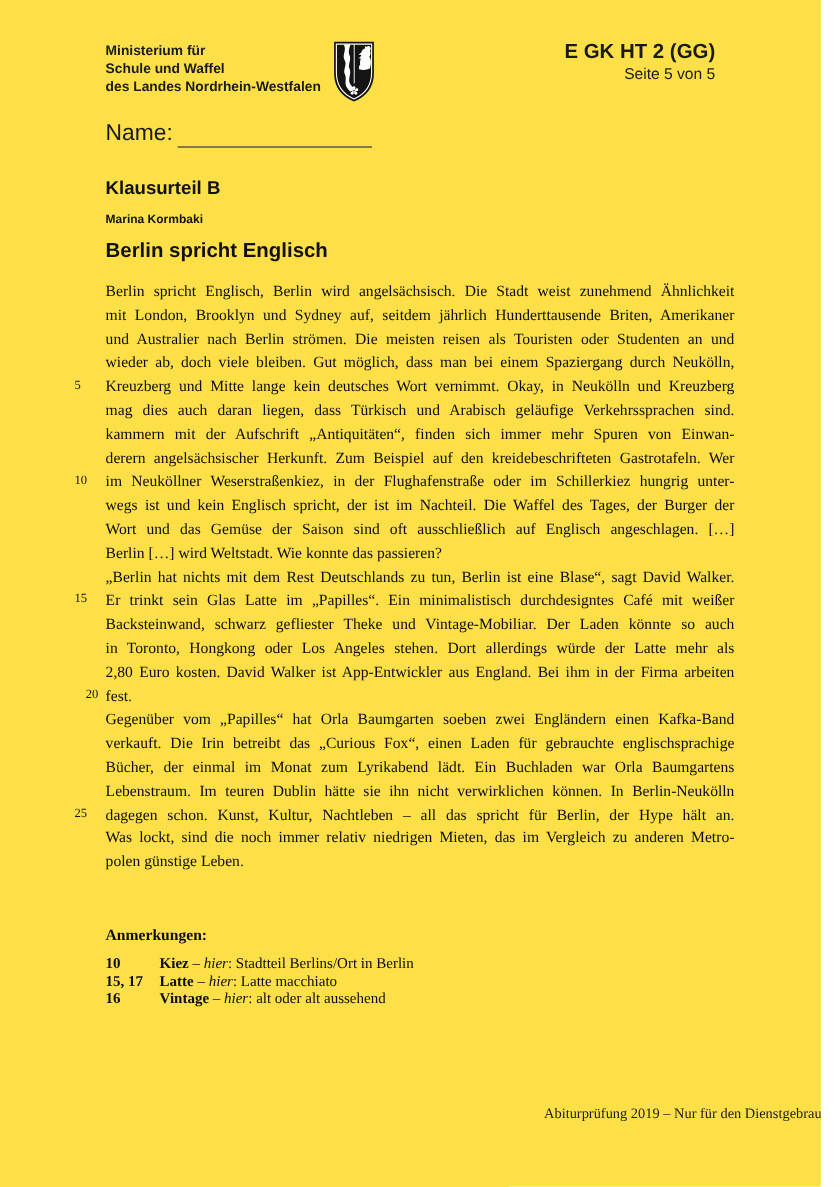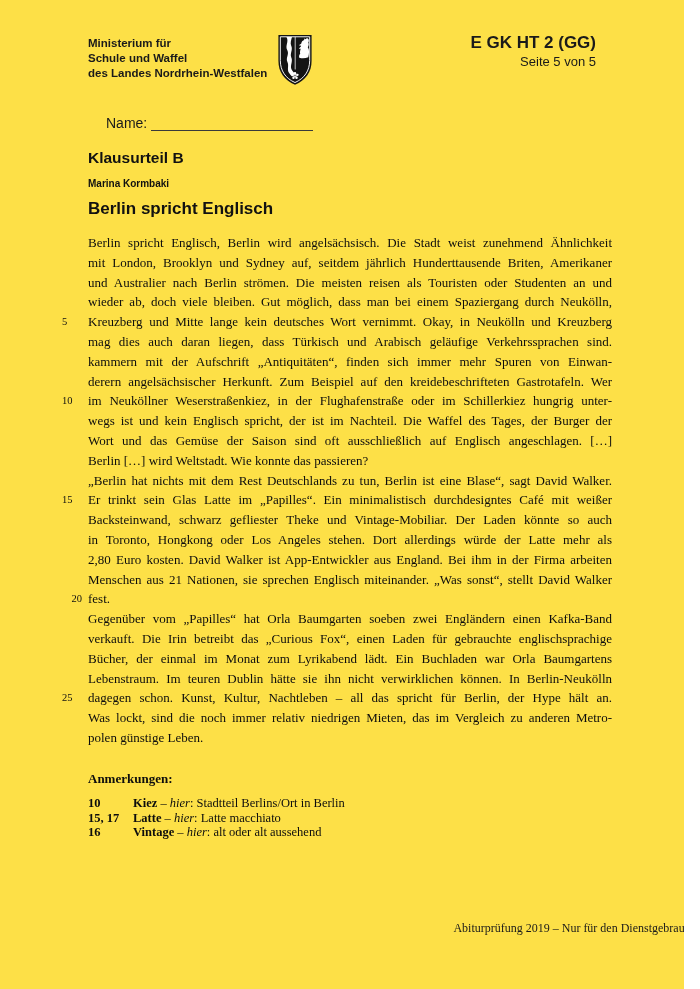--- a/index.html
+++ b/index.html
@@ -15,22 +15,22 @@
   }
   .coat { position:absolute; left:277px; top:33px; width:36px; height:54px; }
   .hdr-right {
     position:absolute; right:88px; top:33px; text-align:right;
     font-family:"Liberation Sans", sans-serif; color:#1a1a1a;
   }
   .exam-code { font-weight:bold; font-size:17px; line-height:20px; }
   .page-info { font-size:13px; line-height:17px; }
   
   .name-row {
-    position:absolute; left:88px; top:115px;
-    font-family:"Liberation Sans", sans-serif; font-size:14px; color:#1a1a1a;margin-left:18px;
+    position:absolute; left:88px; top:101px;
+    font-family:"Liberation Sans", sans-serif; font-size:19px; color:#1a1a1a;
   }
   .name-blank {
     display:inline-block; width:162px; height:15px;
     border-bottom:1.5px solid #3a3a3a; margin-left:4px; vertical-align:bottom;
   }
   
   .klausurteil {
     position:absolute; left:88px; top:149px;
     font-family:"Liberation Sans", sans-serif; font-weight:bold; font-size:15.5px; color:#111;
   }
@@ -120,21 +120,20 @@
       <div class="tline">derern angelsächsischer Herkunft. Zum Beispiel auf den kreidebeschrifteten Gastrotafeln. Wer</div>
       <div class="tline"><span class="lnum">10</span>im Neuköllner Weserstraßenkiez, in der Flughafenstraße oder im Schillerkiez hungrig unter-</div>
       <div class="tline">wegs ist und kein Englisch spricht, der ist im Nachteil. Die Waffel des Tages, der Burger der</div>
       <div class="tline">Wort und das Gemüse der Saison sind oft ausschließlich auf Englisch angeschlagen. […]</div>
       <div class="tline nojust">Berlin […] wird Weltstadt. Wie konnte das passieren?</div>
       <div class="tline">„Berlin hat nichts mit dem Rest Deutschlands zu tun, Berlin ist eine Blase“, sagt David Walker.</div>
       <div class="tline"><span class="lnum">15</span>Er trinkt sein Glas Latte im „Papilles“. Ein minimalistisch durchdesigntes Café mit weißer</div>
       <div class="tline">Backsteinwand, schwarz gefliester Theke und Vintage-Mobiliar. Der Laden könnte so auch</div>
       <div class="tline">in Toronto, Hongkong oder Los Angeles stehen. Dort allerdings würde der Latte mehr als</div>
       <div class="tline">2,80 Euro kosten. David Walker ist App-Entwickler aus England. Bei ihm in der Firma arbeiten</div>
-      <div class="tline">Menschen aus 21 Nationen, sie sprechen Englisch miteinander. „Was sonst“, stellt David Walker</div>
       <div class="tline nojust"><span class="lnum">20</span>fest.</div>
       <div class="tline">Gegenüber vom „Papilles“ hat Orla Baumgarten soeben zwei Engländern einen Kafka-Band</div>
       <div class="tline">verkauft. Die Irin betreibt das „Curious Fox“, einen Laden für gebrauchte englischsprachige</div>
       <div class="tline">Bücher, der einmal im Monat zum Lyrikabend lädt. Ein Buchladen war Orla Baumgartens</div>
       <div class="tline">Lebenstraum. Im teuren Dublin hätte sie ihn nicht verwirklichen können. In Berlin-Neukölln</div>
       <div class="tline"><span class="lnum">25</span>dagegen schon. Kunst, Kultur, Nachtleben – all das spricht für Berlin, der Hype hält an.</div>
       <div class="tline">Was lockt, sind die noch immer relativ niedrigen Mieten, das im Vergleich zu anderen Metro-</div>
       <div class="tline nojust">polen günstige Leben.</div>
     </div>
 

